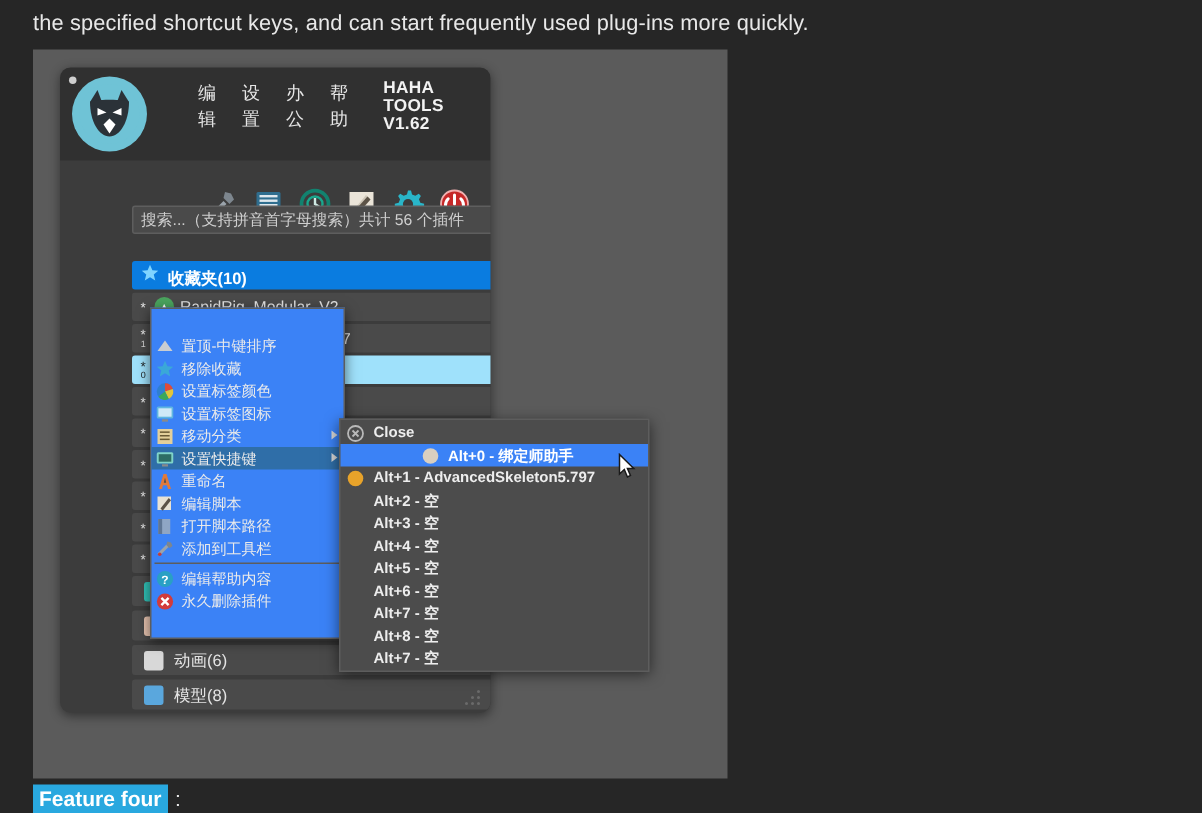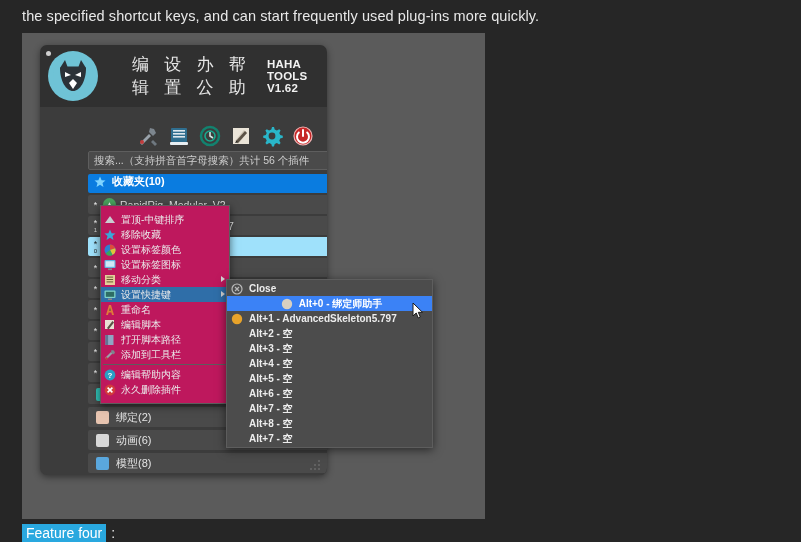--- a/index.html
+++ b/index.html
@@ -14,21 +14,21 @@
   .art-line{
     position:absolute; color:#e8e8e8; font-size:14.5px;
     letter-spacing:.1px; white-space:nowrap;
   }
   #cut-line{ left:22px; top:-9px; color:#e2e2e2; }
   #para-line{ left:22px; top:8px; }
 
   .feat-wrap{ position:absolute; left:22px; top:524px; white-space:nowrap; }
   .feat-hl{
     background:#29a8df; color:#ffffff; font-size:14px;
-    padding:1px 4px 2px 4px; font-weight:400;text-align:right;
+    padding:1px 4px 2px 4px; font-weight:700;text-align:right;
   }
   .feat-colon{ color:#e8e8e8; font-size:14px; margin-left:5px; }
 
   
   #backdrop{
     position:absolute; left:22px; top:33px; width:463px; height:486px;
     background:#5b5b5b;
   }
 
   
@@ -48,43 +48,43 @@
   }
   #logo{
     position:absolute; left:8px; top:6px; width:50px; height:50px;
     border-radius:50%; background:#6fc3d6;
     display:flex; align-items:center; justify-content:center;
   }
   #menubar{
     position:absolute; left:92px; top:8px; display:flex; align-items:center;
     gap:14px;
   }
-  .menu-item{ color:#e6e6e6; font-size:17px; cursor:default; }
+  .menu-item{ color:#e6e6e6; font-size:12px; cursor:default; }
   #app-title{
     color:#f2f2f2; font-size:11.5px; font-weight:bold; letter-spacing:.2px;
     margin-left:6px;
   }
   #icon-row{
     position:absolute; left:97px; top:80px; display:flex; gap:9px;
     align-items:center;
   }
   .tbico{ width:22px; height:22px; display:block; }
 
   #searchbar{
-    position:absolute; left:48px; top:106px; width:270px; height:19px;
+    position:absolute; left:48px; top:92px; width:270px; height:19px;
     background:#4a4a4a; border:1px solid #5e5e5e; border-radius:2px;
     display:flex; align-items:center; padding-left:5px;
   }
   #searchbar span{ color:#cfcfcf; font-size:10.5px; white-space:nowrap; }
 
   
   #fav-header{
     position:absolute; left:48px; top:129px; width:268px; height:19px;
     background:#0a7ce0; border-radius:2px;
-    display:flex; align-items:flex-start; padding-left:6px; gap:6px;
+    display:flex; align-items:flex-end; padding-left:6px; gap:6px;
   }
   #fav-header .lbl{ color:#ffffff; font-size:11px; font-weight:bold; }
 
   
   #list-area{
     position:absolute; left:48px; top:150px; width:268px; height:305px;
     background:#3c3c3c; overflow:hidden;
   }
   .row{
     position:relative; height:19px; margin-bottom:2px; width:258px;
@@ -113,23 +113,23 @@
     color:#e4e4e4; font-size:11px; white-space:nowrap;
   }
   .cat .sq{ width:13px; height:13px; flex:0 0 13px; border-radius:2px; }
   #resize-grip{
     position:absolute; right:5px; bottom:4px; width:16px; height:14px;
   }
 
   
   #ctx{
     position:absolute; left:100px; top:205px; width:130px;
-    background:#be185d; border:1px solid #5d5d5d;
+    background:#3b82f6; border:1px solid #5d5d5d;
     box-shadow:0 2px 8px rgba(0,0,0,.55);
-    padding:6px 0;
+    padding:17px 0;
   }
   .ci{
     position:relative; height:15px; display:flex; align-items:center;
     padding-left:3px; gap:5px; color:#eaeaea; font-size:10px;
     white-space:nowrap;
   }
   .ci.hl{ background:#2f6ea8;text-align:right; }
   .ci .mico{ width:12px; height:12px; flex:0 0 12px; }
   .ci .arr{
     position:absolute; right:4px; top:4px;

